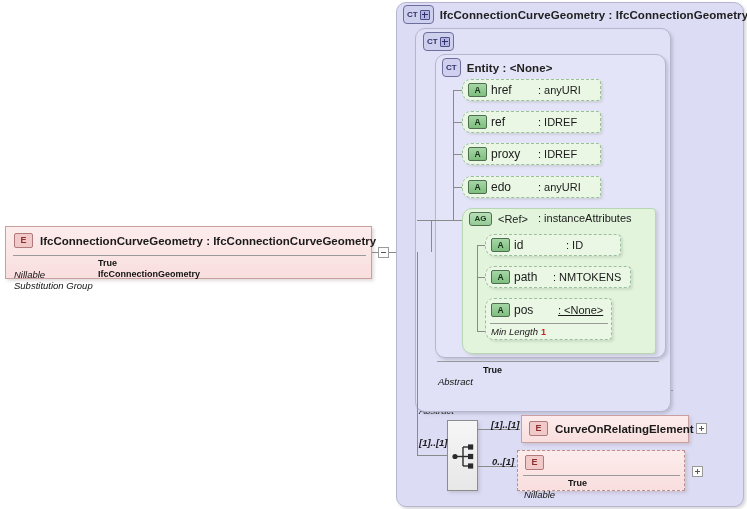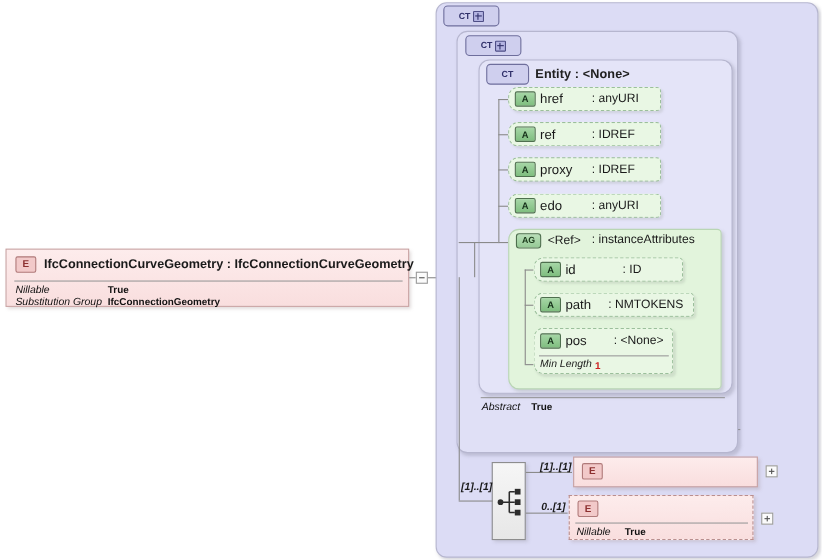--- a/index.html
+++ b/index.html
@@ -52,21 +52,21 @@
     display: inline-flex;
     align-items: center;
     justify-content: center;
     box-sizing: border-box;
     font-size: 8px;
     font-weight: bold;
     line-height: 1;
   }
   .badge-ct {
     height: 19px;
-    padding: 0 13px;
+    padding: 0 3px;
     border: 1px solid #6e6e9c;
     border-radius: 4px;
     background: #cfcfee;
     color: #30306a;
     gap: 2px;
   }
   .badge-ct .plus {
     display: inline-block;
     width: 8px; height: 8px;
     border: 1px solid #4e4e86;
@@ -189,20 +189,21 @@
     position: absolute;
     height: 0;
     border-top: 1px solid #9a9a9a;
   }
   .prop-key {
     position: absolute;
     font-style: italic;
     font-size: 9.5px;
     color: #111;
     white-space: nowrap;
+    margin-top: 11px;
   }
   .prop-val {
     position: absolute;
     font-size: 9px;
     font-weight: bold;
     color: #111;
     white-space: nowrap;
   }
 
   
@@ -298,20 +299,21 @@
 <div class="wire h" style="left:389px; top:252px; width:28px;"></div>
 
 <div class="ct-box" style="left:396px; top:2px; width:348px; height:505px;">
 </div>
 
 <div class="ct-head" style="left:403px; top:5px;">
   <span class="badge badge-ct">
     <span>CT</span>
       <span class="plus"></span>
   </span>
+  <span class="ct-title">IfcConnectionCurveGeometry : IfcConnectionGeometry</span>
 </div>
 
 <div class="prop-sep" style="left:418px; top:390px; width:255px;"></div>
 <div class="prop-key" style="left:419px; top:394px;">Abstract</div>
 <div class="prop-val" style="left:484px; top:394px;">True</div>
 
 <div class="ct-box inner2" style="left:415px; top:28px; width:256px; height:384px;">
 </div>
 
 <div class="ct-head" style="left:423px; top:32px;">
@@ -387,21 +389,21 @@
   <span class="badge badge-a">A</span>
   <span class="attr-name">path</span>
   <span class="attr-type" style="left:67px;">: NMTOKENS</span>
 </div>
 
 <div class="attr-card" style="left:485px; top:298px; width:127px; height:42px;">
   <div class="el-head" style="left:5px; top:4px; gap:4px;">
     <span class="badge badge-a">A</span>
     <span class="attr-name">pos</span>
   </div>
-  <span class="attr-type" style="left:72px; top:5px;">: &lt;None&gt;</span>
+  <span class="attr-type" style="left:72px; top:5px;text-decoration:underline;">: &lt;None&gt;</span>
   <div class="facet-sep" style="left:4px; top:24px; width:118px;"></div>
   <div class="facet-label" style="left:5px; top:27px;">Min Length</div>
   <div class="facet-value" style="left:55px; top:28px;">1</div>
 </div>
 
 <div class="wire v" style="left:417px; top:252px; height:203px;"></div>
 
 <div class="wire v" style="left:431px; top:220px; height:32px;"></div>
 <div class="wire h" style="left:417px; top:220px; width:14px;"></div>
 <div class="wire h" style="left:431px; top:220px; width:22px;"></div>
@@ -426,20 +428,21 @@
 
 <div class="wire h" style="left:478px; top:429px; width:42px;"></div>
 <div class="wire h" style="left:478px; top:466px; width:38px;"></div>
 
 <div class="card-lbl" style="left:491px; top:419px;">[1]..[1]</div>
 <div class="card-lbl" style="left:492px; top:456px;">0..[1]</div>
 
 <div class="el-box" style="left:521px; top:415px; width:168px; height:28px;">
   <div class="el-head" style="left:7px; top:5px;">
     <span class="badge badge-e">E</span>
+    <span class="el-title">CurveOnRelatingElement</span>
   </div>
 </div>
 <div class="expander plus" style="left:696px; top:423px;"></div>
 
 <div class="el-box dashed" style="left:517px; top:450px; width:168px; height:41px;">
   <div class="el-head" style="left:7px; top:4px;">
     <span class="badge badge-e">E</span>
   </div>
   <div class="prop-sep" style="left:5px; top:24px; width:157px;"></div>
   <div class="prop-key" style="left:6px; top:27px;">Nillable</div>

